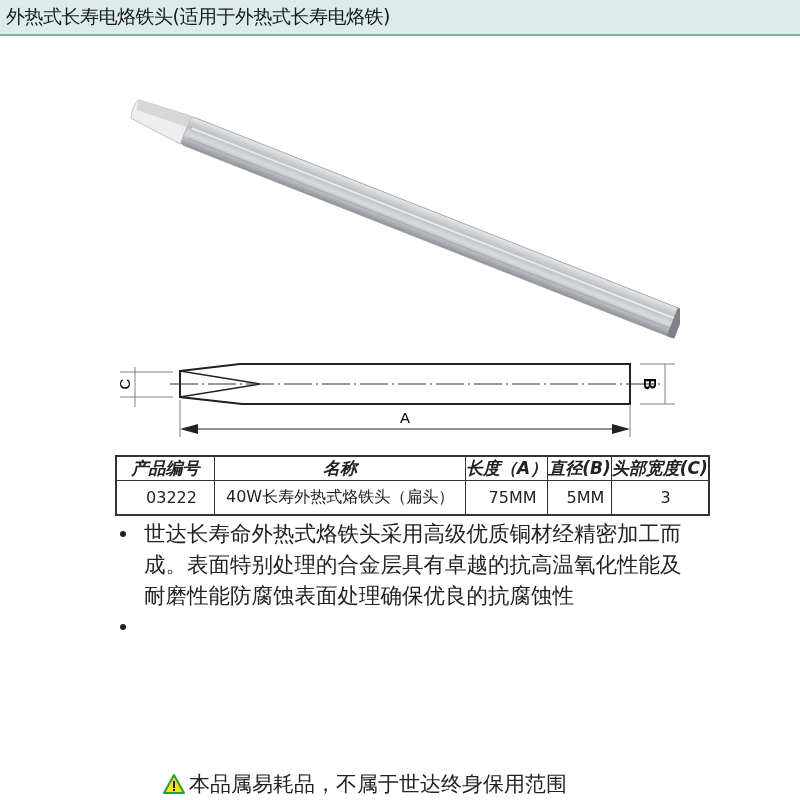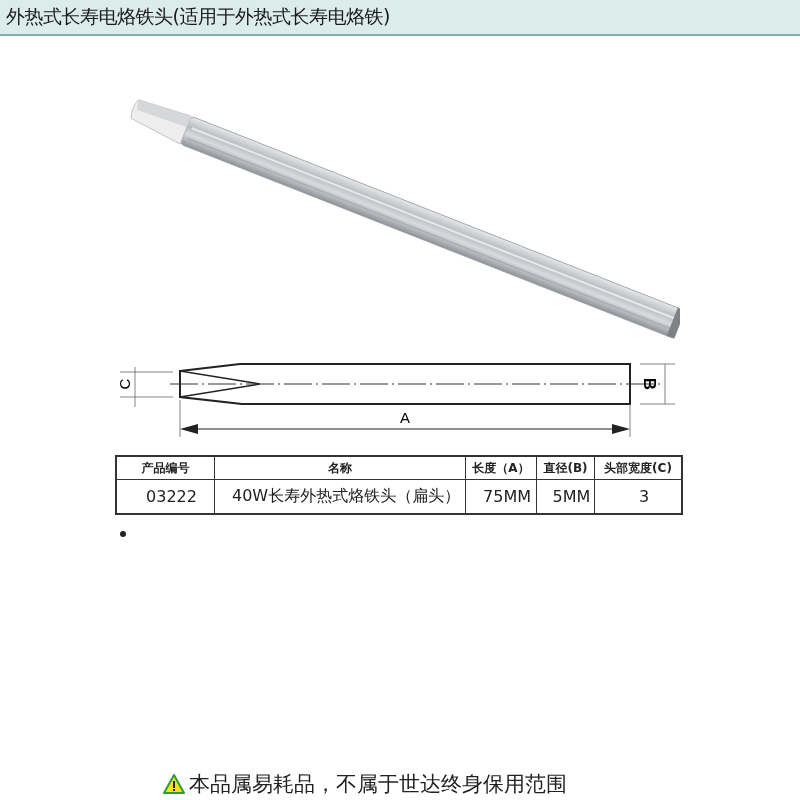--- a/index.html
+++ b/index.html
@@ -17,23 +17,23 @@
   }
   .photo { position:absolute; left:120px; top:80px; width:560px; height:290px; }
   .drawing { position:absolute; left:100px; top:355px; width:580px; height:90px; }
   .spec-table {
     position:absolute; left:115px; top:455px; border-collapse:collapse;
     border:2px solid #333;
   }
   .spec-table th, .spec-table td {
     border:1px solid #333; padding:0; text-align:center; white-space:nowrap;
   }
-  .spec-table th { height:22px; font-size:12px; font-weight:bold; color:#222; }
+  .spec-table th { height:22px; font-size:17px; font-weight:bold; color:#222;font-style:italic; }
   .spec-table td { height:33px; font-size:16px; color:#222;padding-left:12px; }
-  .spec-table td.name { text-align:left; padding-left:17px; }
+  .spec-table td.name { text-align:left; padding-left:11px; }
   .bullets {
     position:absolute; left:118px; top:518px; width:570px; margin:0; padding:0; list-style:none;
   }
   .bullets li {
     position:relative; padding-left:26px; font-size:21.5px; line-height:31px; color:#222;
   }
   .bullet-dot {
     position:absolute; left:2px; top:13px; width:6px; height:6px; border-radius:50%; background:#222;
   }
   .notice {
@@ -110,20 +110,24 @@
       <td>75MM</td>
       <td>5MM</td>
       <td>3</td>
     </tr>
   </tbody>
 </table>
 
 <ul class="bullets">
   <li>
     <span class="bullet-dot"></span>
+    <span>世达长寿命外热式烙铁头采用高级优质铜材经精密加工而成。表面特别处理的合金层具有卓越的抗高温氧化性能及耐磨性能防腐蚀表面处理确保优良的抗腐蚀性</span>
+  </li>
+  <li>
+    <span class="bullet-dot"></span>
   </li>
 </ul>
 
 <div class="notice">
   <svg class="warn-icon" viewBox="0 0 22 20">
     <path d="M11,1 L21,19 L1,19 Z" fill="#f5e21b" stroke="#2a9d3a" stroke-width="2" stroke-linejoin="round"></path>
     <rect x="10" y="7" width="2" height="7" fill="#222"></rect>
     <rect x="10" y="15" width="2" height="2" fill="#222"></rect>
   </svg>
   <span>本品属易耗品，不属于世达终身保用范围</span>

